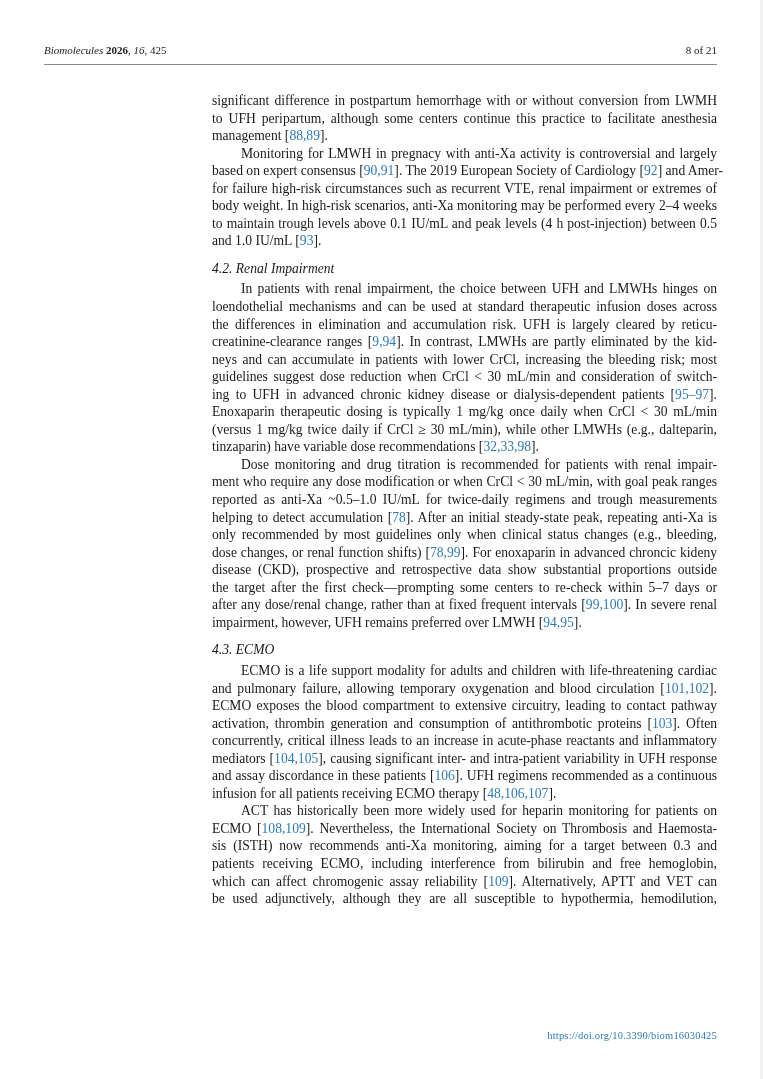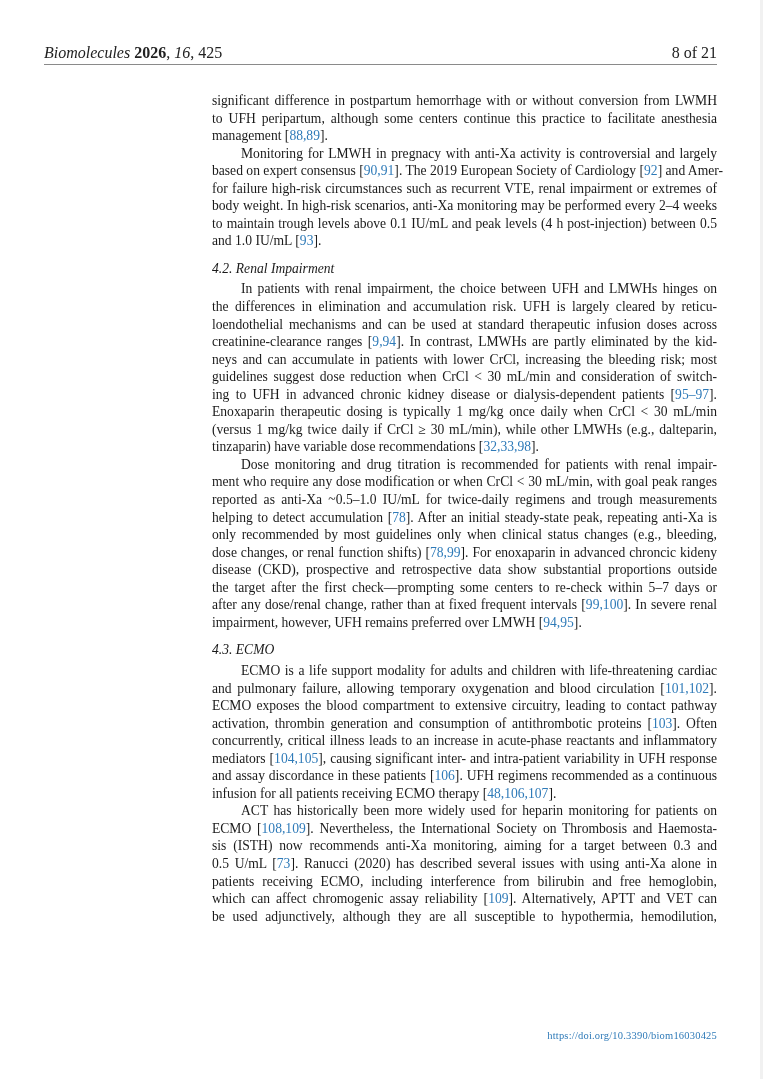--- a/index.html
+++ b/index.html
@@ -1,19 +1,19 @@
 <!DOCTYPE html>
 <html><head>
 <meta charset="utf-8">
 <style>
   html, body { margin: 0; padding: 0; background: #ffffff; }
   body { width: 763px; height: 1079px; position: relative; overflow: hidden;
          font-family: "DejaVu Serif", "Liberation Serif", serif; color: #1a1a1a; }
   .header { position: absolute; left: 44px; top: 44px; width: 673px; height: 22px;
-            font-family: "Liberation Serif", serif; font-size: 16px; color: #222; }
+            font-family: "Liberation Serif", serif; font-size: 11px; color: #222; }
   .header .journal { position: absolute; left: 0; top: 0; }
   .header .journal i { font-style: italic; }
   .header .journal b { font-weight: bold; }
   .header .pages { position: absolute; right: 0; top: 0; }
   .rule { position: absolute; left: 44px; top: 64px; width: 673px; height: 1px; background: #8a8a8a; }
   .body { position: absolute; left: 212px; top: 92px; width: 505px;
           font-family: "Liberation Serif", serif; font-size: 13.6px; line-height: 17.55px; }
   .line { display: block; text-align: justify; text-align-last: justify; white-space: nowrap; height: 17.55px; overflow: visible; }
   .line.last { text-align-last: left; }
   .line.indent { padding-left: 29px; }
@@ -42,22 +42,22 @@
       <span class="line indent"><span>Monitoring for LMWH in pregnacy with anti-Xa activity is controversial and largely</span></span>
       <span class="line"><span>based on expert consensus [</span><span class="cite">90,91</span><span>]. The 2019 European Society of Cardiology [</span><span class="cite">92</span><span>] and Amer-</span></span>
       <span class="line"><span>for failure high-risk circumstances such as recurrent VTE, renal impairment or extremes of</span></span>
       <span class="line"><span>body weight. In high-risk scenarios, anti-Xa monitoring may be performed every 2–4 weeks</span></span>
       <span class="line"><span>to maintain trough levels above 0.1 IU/mL and peak levels (4 h post-injection) between 0.5</span></span>
       <span class="line last"><span>and 1.0 IU/mL [</span><span class="cite">93</span><span>].</span></span>
     </div>
     <div class="section-title">4.2. Renal Impairment</div>
     <div class="paragraph">
       <span class="line indent"><span>In patients with renal impairment, the choice between UFH and LMWHs hinges on</span></span>
+      <span class="line"><span>loendothelial mechanisms and can be used at standard therapeutic infusion doses across</span></span>
       <span class="line"><span>the differences in elimination and accumulation risk.  UFH is largely cleared by reticu-</span></span>
-      <span class="line"><span>loendothelial mechanisms and can be used at standard therapeutic infusion doses across</span></span>
       <span class="line"><span>creatinine-clearance ranges [</span><span class="cite">9,94</span><span>]. In contrast, LMWHs are partly eliminated by the kid-</span></span>
       <span class="line"><span>neys and can accumulate in patients with lower CrCl, increasing the bleeding risk; most</span></span>
       <span class="line"><span>guidelines suggest dose reduction when CrCl &lt; 30 mL/min and consideration of switch-</span></span>
       <span class="line"><span>ing to UFH in advanced chronic kidney disease or dialysis-dependent patients [</span><span class="cite">95–97</span><span>].</span></span>
       <span class="line"><span>Enoxaparin therapeutic dosing is typically 1 mg/kg once daily when CrCl &lt; 30 mL/min</span></span>
       <span class="line"><span>(versus 1 mg/kg twice daily if CrCl ≥ 30 mL/min), while other LMWHs (e.g., dalteparin,</span></span>
       <span class="line last"><span>tinzaparin) have variable dose recommendations [</span><span class="cite">32,33,98</span><span>].</span></span>
     </div>
     <div class="paragraph">
       <span class="line indent"><span>Dose monitoring and drug titration is recommended for patients with renal impair-</span></span>
@@ -79,21 +79,20 @@
       <span class="line"><span>activation, thrombin generation and consumption of antithrombotic proteins [</span><span class="cite">103</span><span>]. Often</span></span>
       <span class="line"><span>concurrently, critical illness leads to an increase in acute-phase reactants and inflammatory</span></span>
       <span class="line"><span>mediators [</span><span class="cite">104,105</span><span>], causing significant inter- and intra-patient variability in UFH response</span></span>
       <span class="line"><span>and assay discordance in these patients [</span><span class="cite">106</span><span>]. UFH regimens recommended as a continuous</span></span>
       <span class="line last"><span>infusion for all patients receiving ECMO therapy [</span><span class="cite">48,106,107</span><span>].</span></span>
     </div>
     <div class="paragraph">
       <span class="line indent"><span>ACT has historically been more widely used for heparin monitoring for patients on</span></span>
       <span class="line"><span>ECMO [</span><span class="cite">108,109</span><span>]. Nevertheless, the International Society on Thrombosis and Haemosta-</span></span>
       <span class="line"><span>sis (ISTH) now recommends anti-Xa monitoring, aiming for a target between 0.3 and</span></span>
-      <span class="line"><span>0.5 U/mL [</span><span class="cite">73</span><span>].  Ranucci (2020) has described several issues with using anti-Xa alone in</span></span>
       <span class="line"><span>patients receiving ECMO, including interference from bilirubin and free hemoglobin,</span></span>
       <span class="line"><span>which can affect chromogenic assay reliability [</span><span class="cite">109</span><span>].  Alternatively, APTT and VET can</span></span>
       <span class="line"><span>be used adjunctively, although they are all susceptible to hypothermia, hemodilution,</span></span>
     </div>
   </div>
 
 <a class="footer">https://doi.org/10.3390/biom16030425</a>
 <div class="right-edge"></div>
 
 </body></html>

